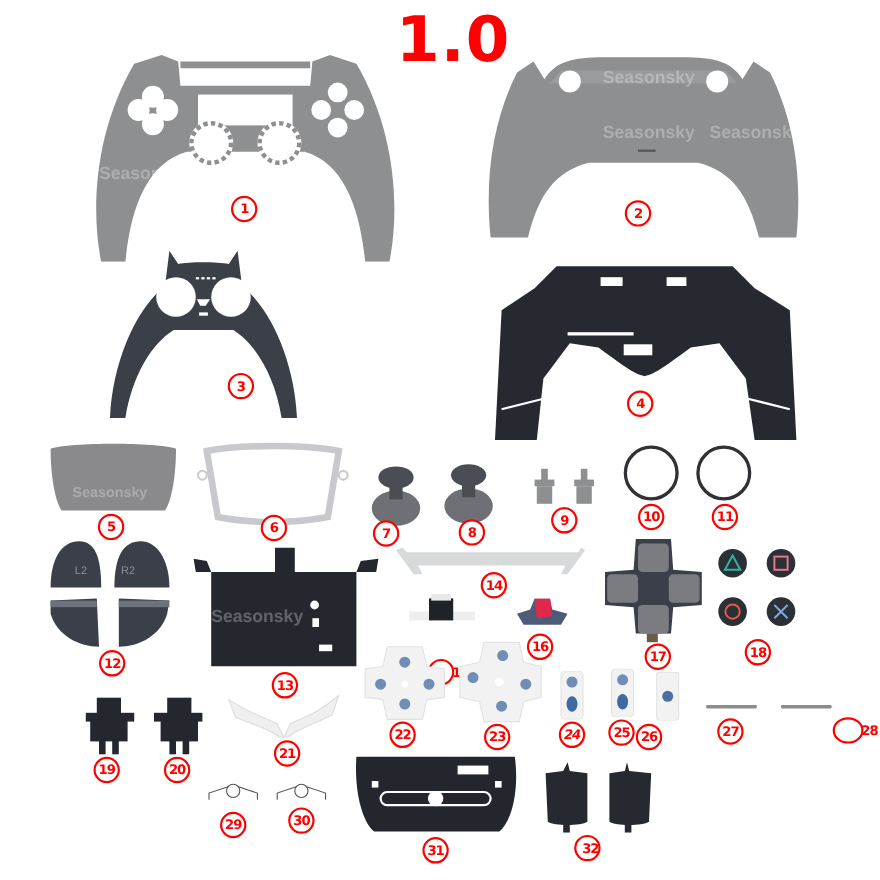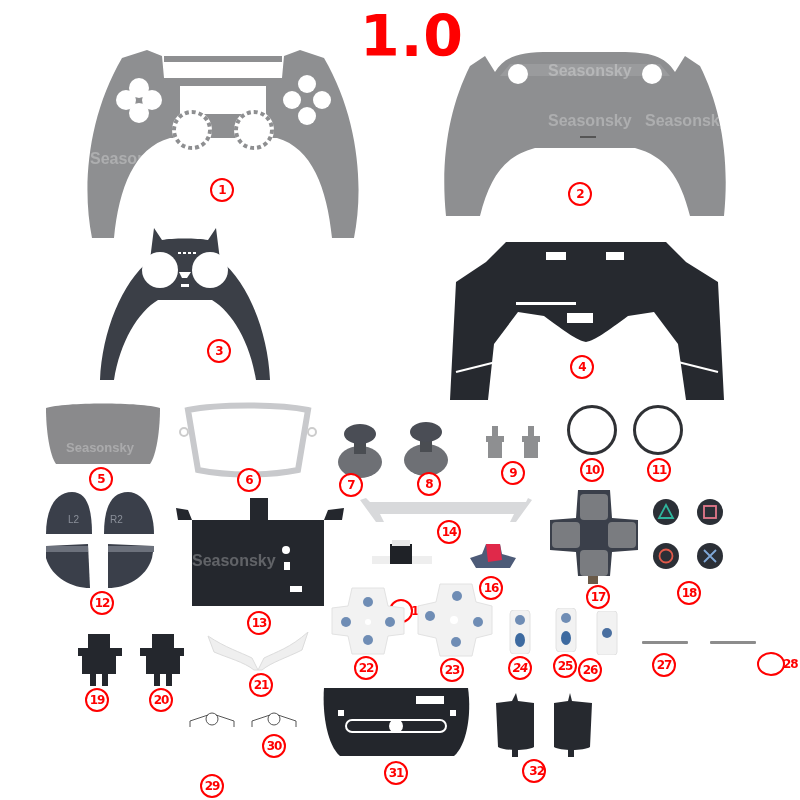--- a/index.html
+++ b/index.html
@@ -290,21 +290,21 @@
 <div class="num" style="left:664px;top:665px;">27</div>
 <div class="abs" style="left:710px;top:641px;width:46px;height:3px;background:#8c8c8c;border-radius:1px;"></div>
 <div class="num" style="left:769px;top:664px;padding-left:24px;">28</div>
 
 <div class="abs part" style="left:188px;top:711px;">
   <svg width="48" height="18" viewBox="0 0 48 18">
       <path d="M2 16 L2 10 L20 4 M28 4 L46 10 L46 16" fill="none" stroke="#555" stroke-width="1"></path>
       <circle cx="24" cy="8" r="6" fill="none" stroke="#555" stroke-width="1"></circle>
     </svg>
 </div>
-<div class="num" style="left:212px;top:786px;">29</div>
+<div class="num" style="left:212px;top:750px;">29</div>
 <div class="abs part" style="left:250px;top:711px;">
   <svg width="48" height="18" viewBox="0 0 48 18">
       <path d="M2 16 L2 10 L20 4 M28 4 L46 10 L46 16" fill="none" stroke="#555" stroke-width="1"></path>
       <circle cx="24" cy="8" r="6" fill="none" stroke="#555" stroke-width="1"></circle>
     </svg>
 </div>
 <div class="num" style="left:274px;top:746px;">30</div>
 
 <div class="abs part" style="left:322px;top:686px;">
   <svg width="150" height="74" viewBox="0 0 150 74">

